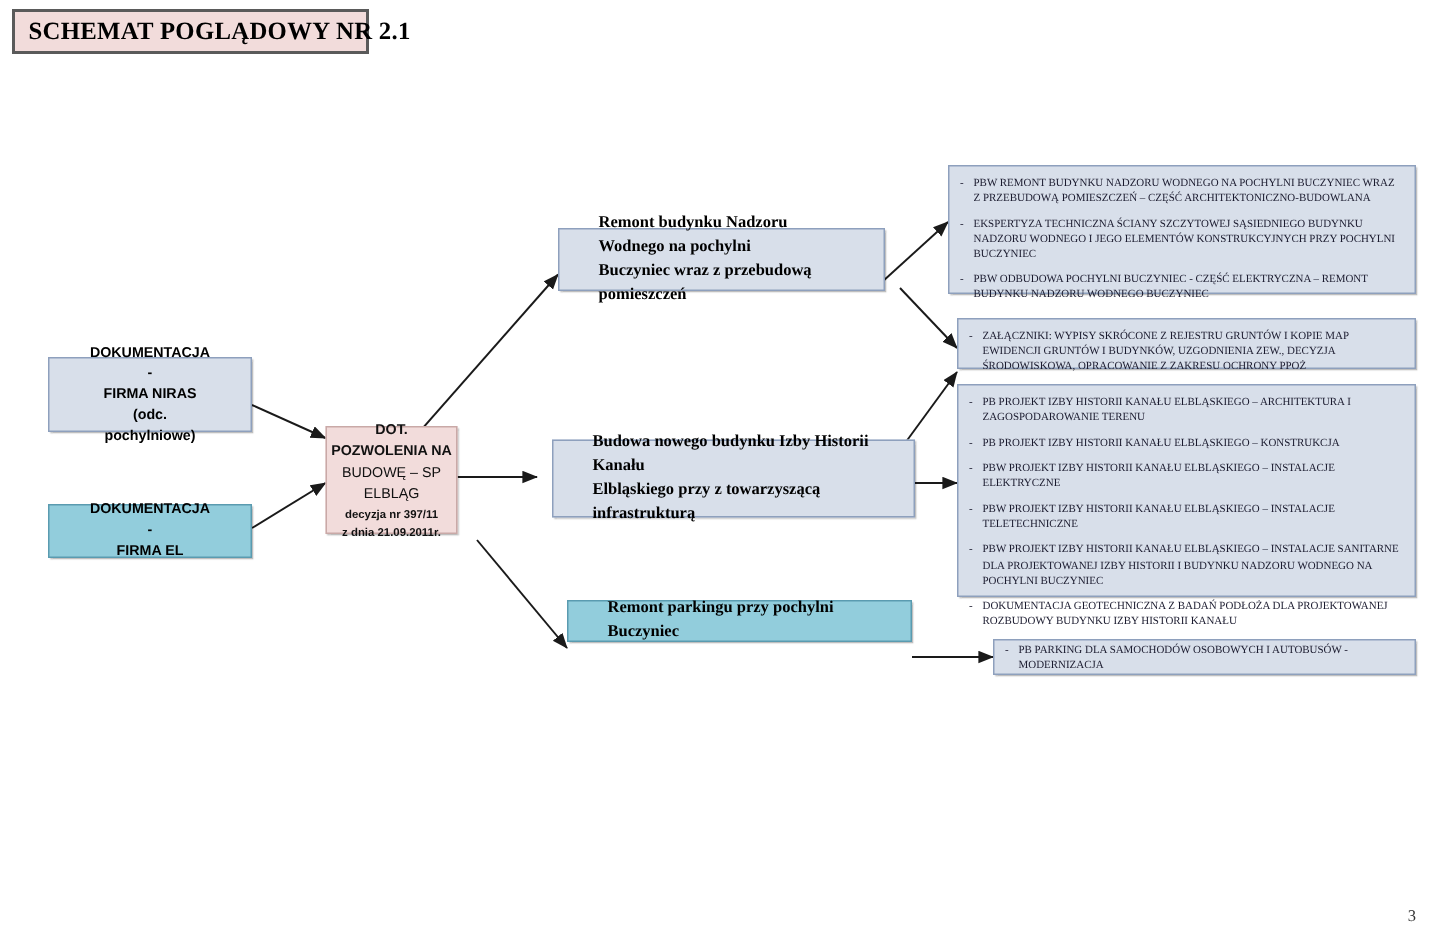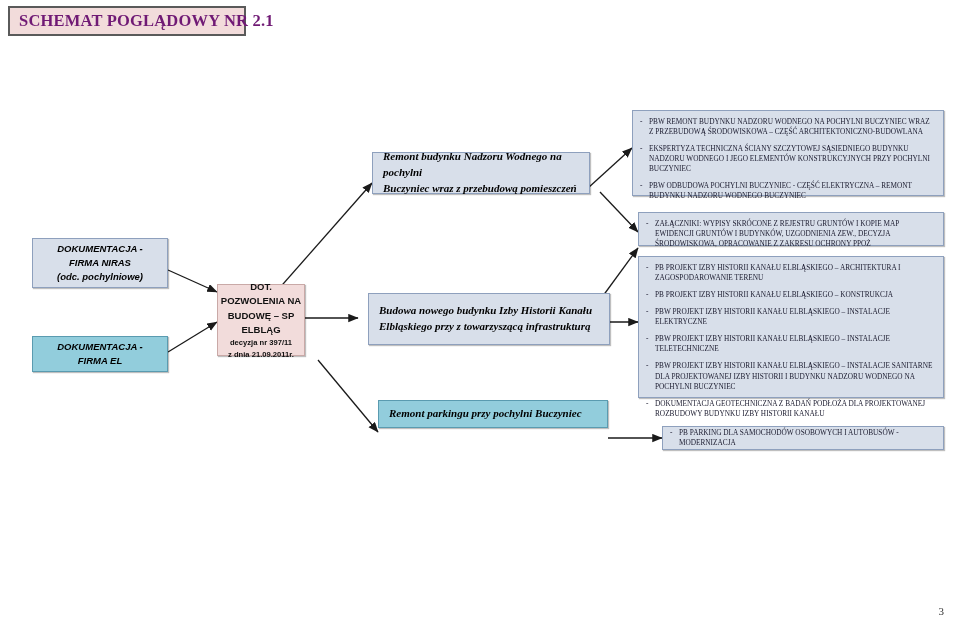--- a/index.html
+++ b/index.html
@@ -33,21 +33,21 @@
     border: 2px solid #5a5a5a;
     display: flex;
     align-items: center;
     padding-left: 9px;
     box-shadow: none;
   }
   #title-box .t {
     font-family: "Liberation Serif", serif;
     font-weight: bold;
     font-size: 16.5px;
-    color: #701a75;
+    color: #000000;
     letter-spacing: 0.2px;
     white-space: nowrap;
   }
   
   .panel {
     background: #D8DFEA;
     border: 1px solid #8ea0bd;
     padding: 6px 8px 6px 7px;
   }
   .panel .item {
@@ -71,22 +71,21 @@
   .headline {
     display: flex;
     align-items: center;
     justify-content: center;
     text-align: left;
     font-family: "Liberation Serif", serif;
     font-weight: bold;
     font-size: 11px;
     line-height: 1.45;
     color: #000000;
-    padding: 5px 10px;
-    font-style: italic;
+    padding: 5px 26px;
   }
   .blue-head {
     background: #D8DFEA;
     border: 1px solid #8ea0bd;
   }
   .teal-head {
     background: #92CDDC;
     border: 1px solid #5a9bb0;
   }
   .pale-blue {
@@ -159,21 +158,21 @@
   <div class="box blue-head headline" style="left:372px; top:152px; width:218px; height:42px;">
     <span class="stack">
       <span class="line">Remont budynku Nadzoru Wodnego na pochylni</span>
       <span class="line">Buczyniec wraz z przebudową pomieszczeń</span>
     </span>
   </div>
 
   <div class="box panel" style="left:632px; top:110px; width:312px; height:86px;">
     <div class="item">
       <span class="dash">-</span>
-      <span class="txt">PBW REMONT BUDYNKU NADZORU WODNEGO NA POCHYLNI BUCZYNIEC WRAZ Z PRZEBUDOWĄ ŚRODOWISKOWA – CZĘŚĆ ARCHITEKTONICZNO-BUDOWLANA</span>
+      <span class="txt">PBW REMONT BUDYNKU NADZORU WODNEGO NA POCHYLNI BUCZYNIEC WRAZ Z PRZEBUDOWĄ POMIESZCZEŃ – CZĘŚĆ ARCHITEKTONICZNO-BUDOWLANA</span>
     </div>
     <div class="item">
       <span class="dash">-</span>
       <span class="txt">EKSPERTYZA TECHNICZNA ŚCIANY SZCZYTOWEJ SĄSIEDNIEGO BUDYNKU NADZORU WODNEGO I JEGO ELEMENTÓW KONSTRUKCYJNYCH PRZY POCHYLNI BUCZYNIEC</span>
     </div>
     <div class="item">
       <span class="dash">-</span>
       <span class="txt">PBW ODBUDOWA POCHYLNI BUCZYNIEC - CZĘŚĆ ELEKTRYCZNA – REMONT BUDYNKU NADZORU WODNEGO BUCZYNIEC</span>
     </div>
   </div>
@@ -196,21 +195,21 @@
   <div class="box teal-head headline sans center" style="left:32px; top:336px; width:136px; height:36px; font-size:9.5px;">
     <span class="stack center">
       <span class="line">DOKUMENTACJA  -</span>
       <span class="line">FIRMA EL</span>
     </span>
   </div>
 
   <div class="box pinkbox sans" style="left:217px; top:284px; width:88px; height:72px; display:flex; align-items:center; justify-content:center;">
     <span class="stack center" style="color:#111; line-height:1.5;">
       <span class="line" style="font-weight:bold; font-size:9.5px;">DOT. POZWOLENIA NA</span>
-      <span class="line" style="font-weight:bold; font-size:9.5px;">BUDOWĘ – SP ELBLĄG</span>
+      <span class="line" style="font-weight:normal; font-size:9.5px;">BUDOWĘ – SP ELBLĄG</span>
       <span class="line" style="font-size:7.6px; font-weight:bold; margin-top:0;">decyzja nr 397/11</span>
       <span class="line" style="font-size:7.6px; font-weight:bold;">z dnia 21.09.2011r.</span>
     </span>
   </div>
 
   <div class="box blue-head headline" style="left:368px; top:293px; width:242px; height:52px;">
     <span class="stack">
       <span class="line">Budowa nowego budynku Izby Historii Kanału</span>
       <span class="line">Elbląskiego przy z towarzyszącą infrastrukturą</span>
     </span>

